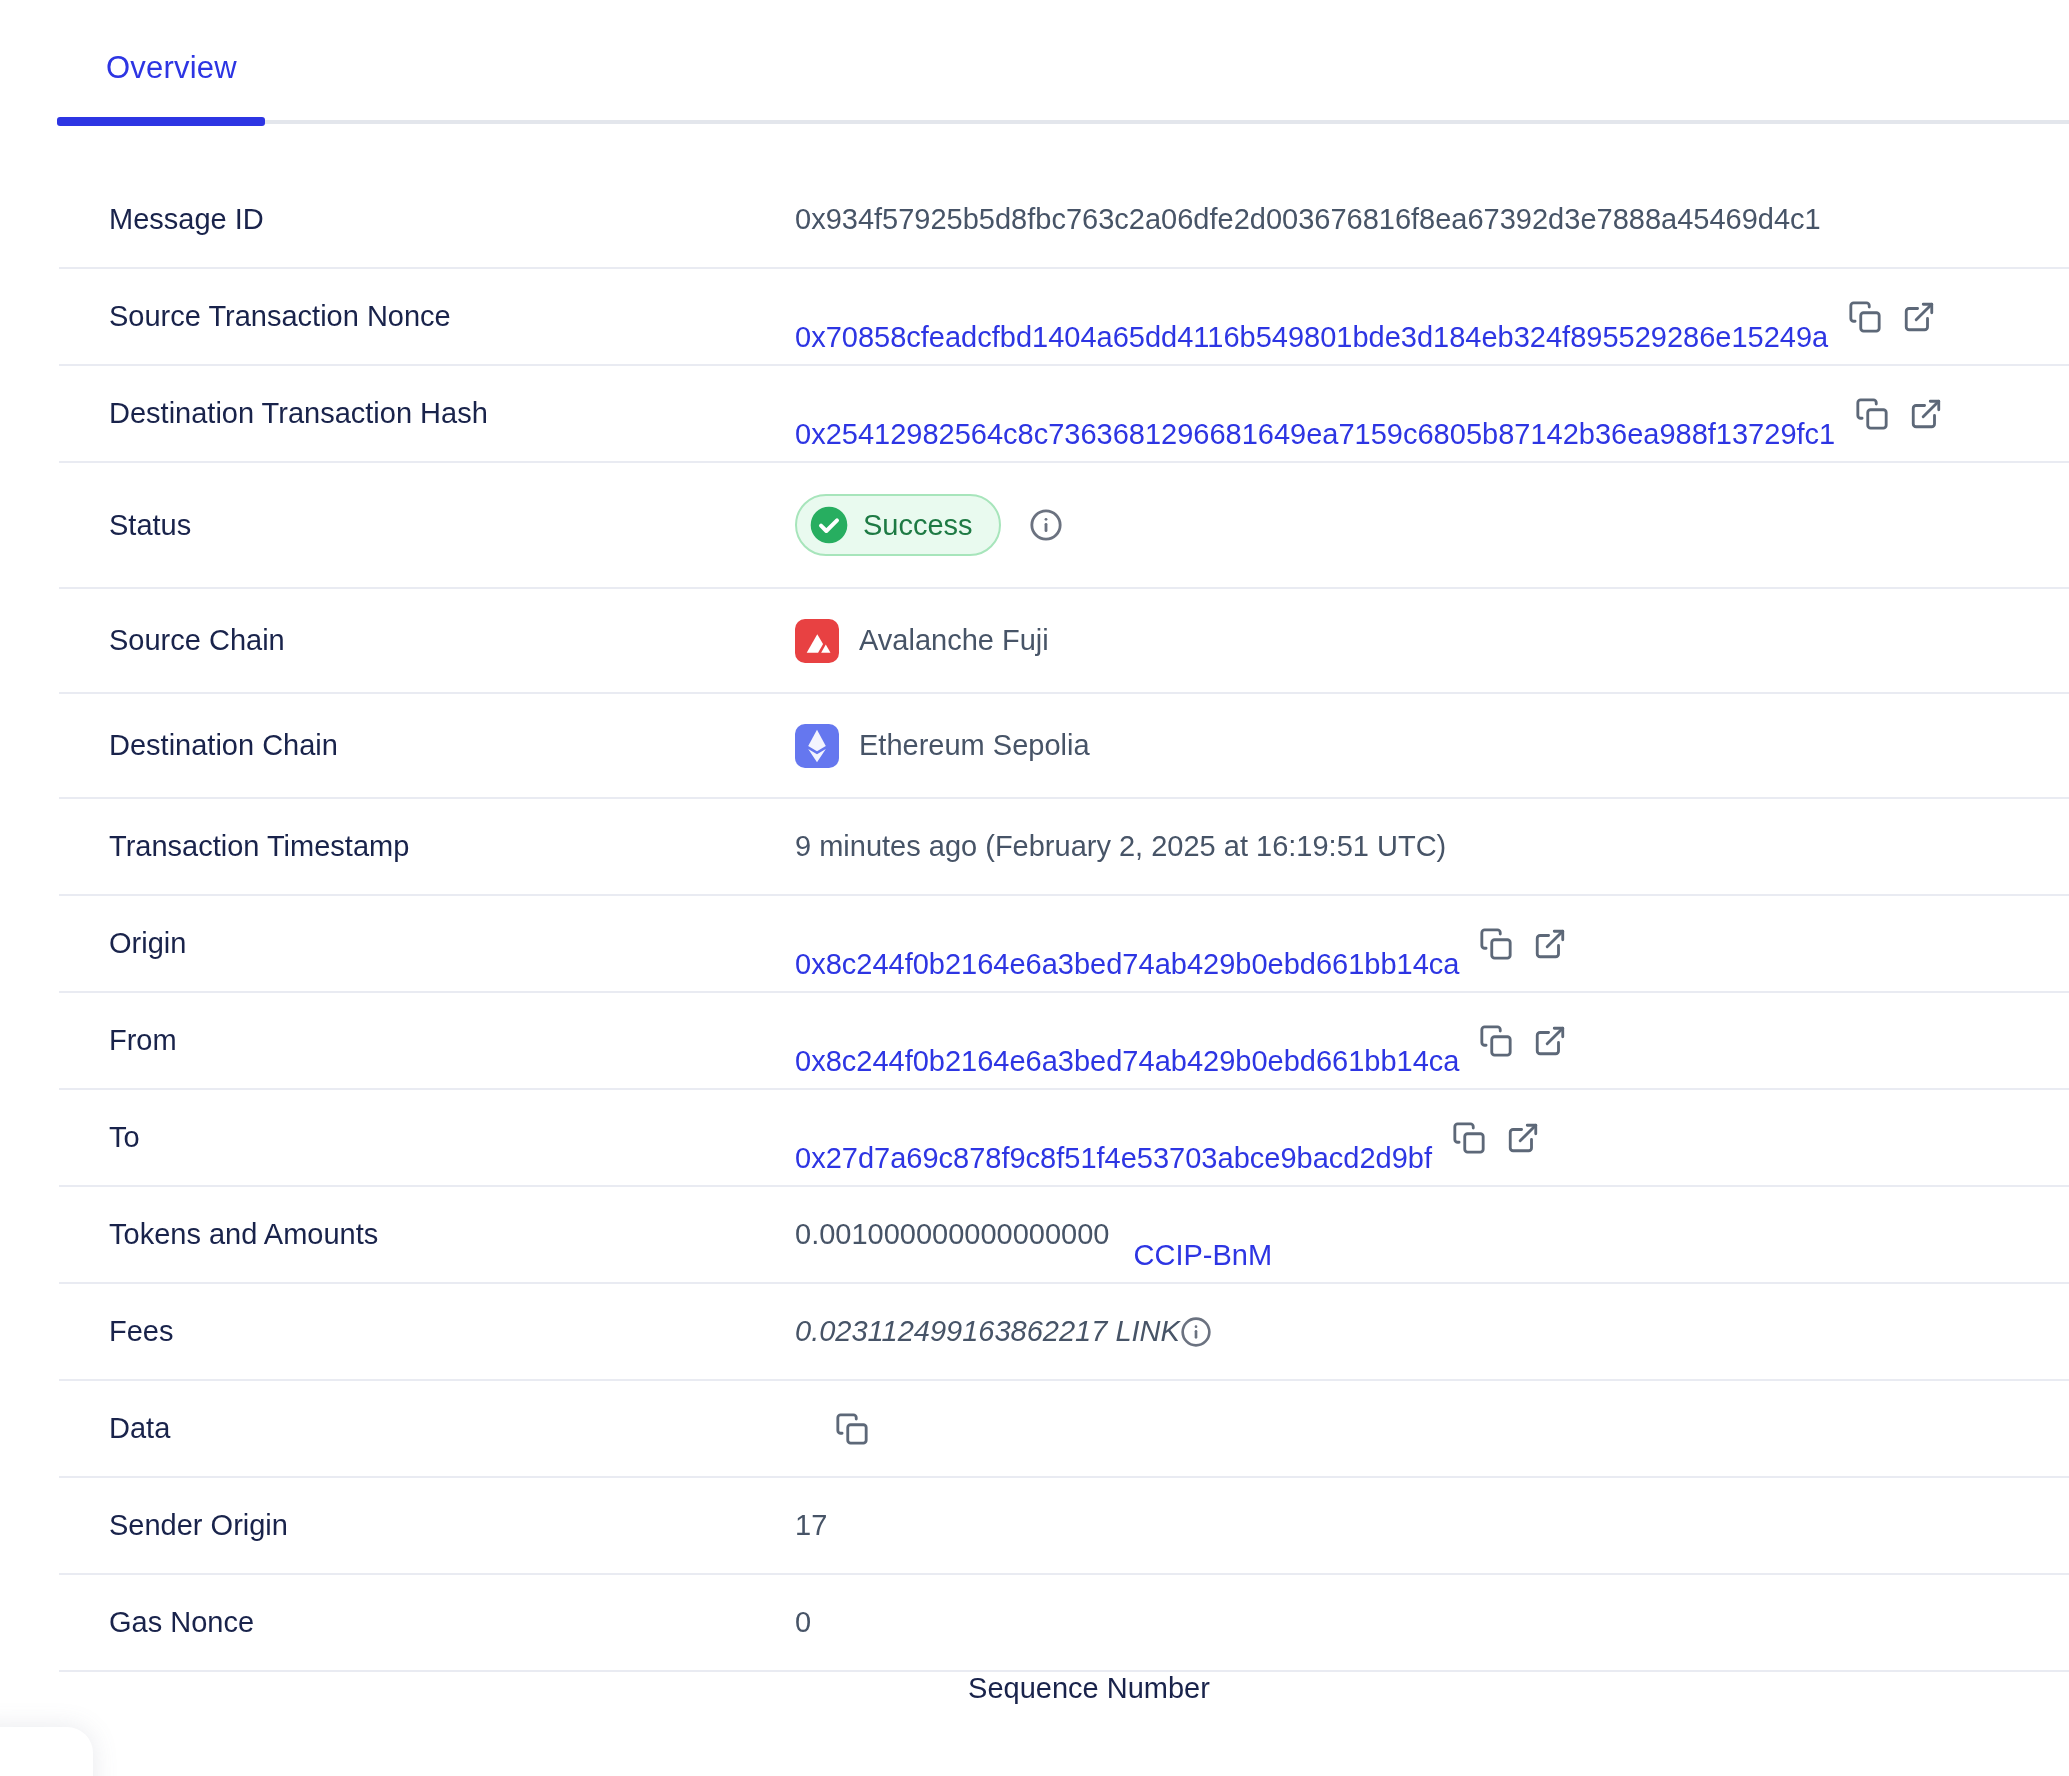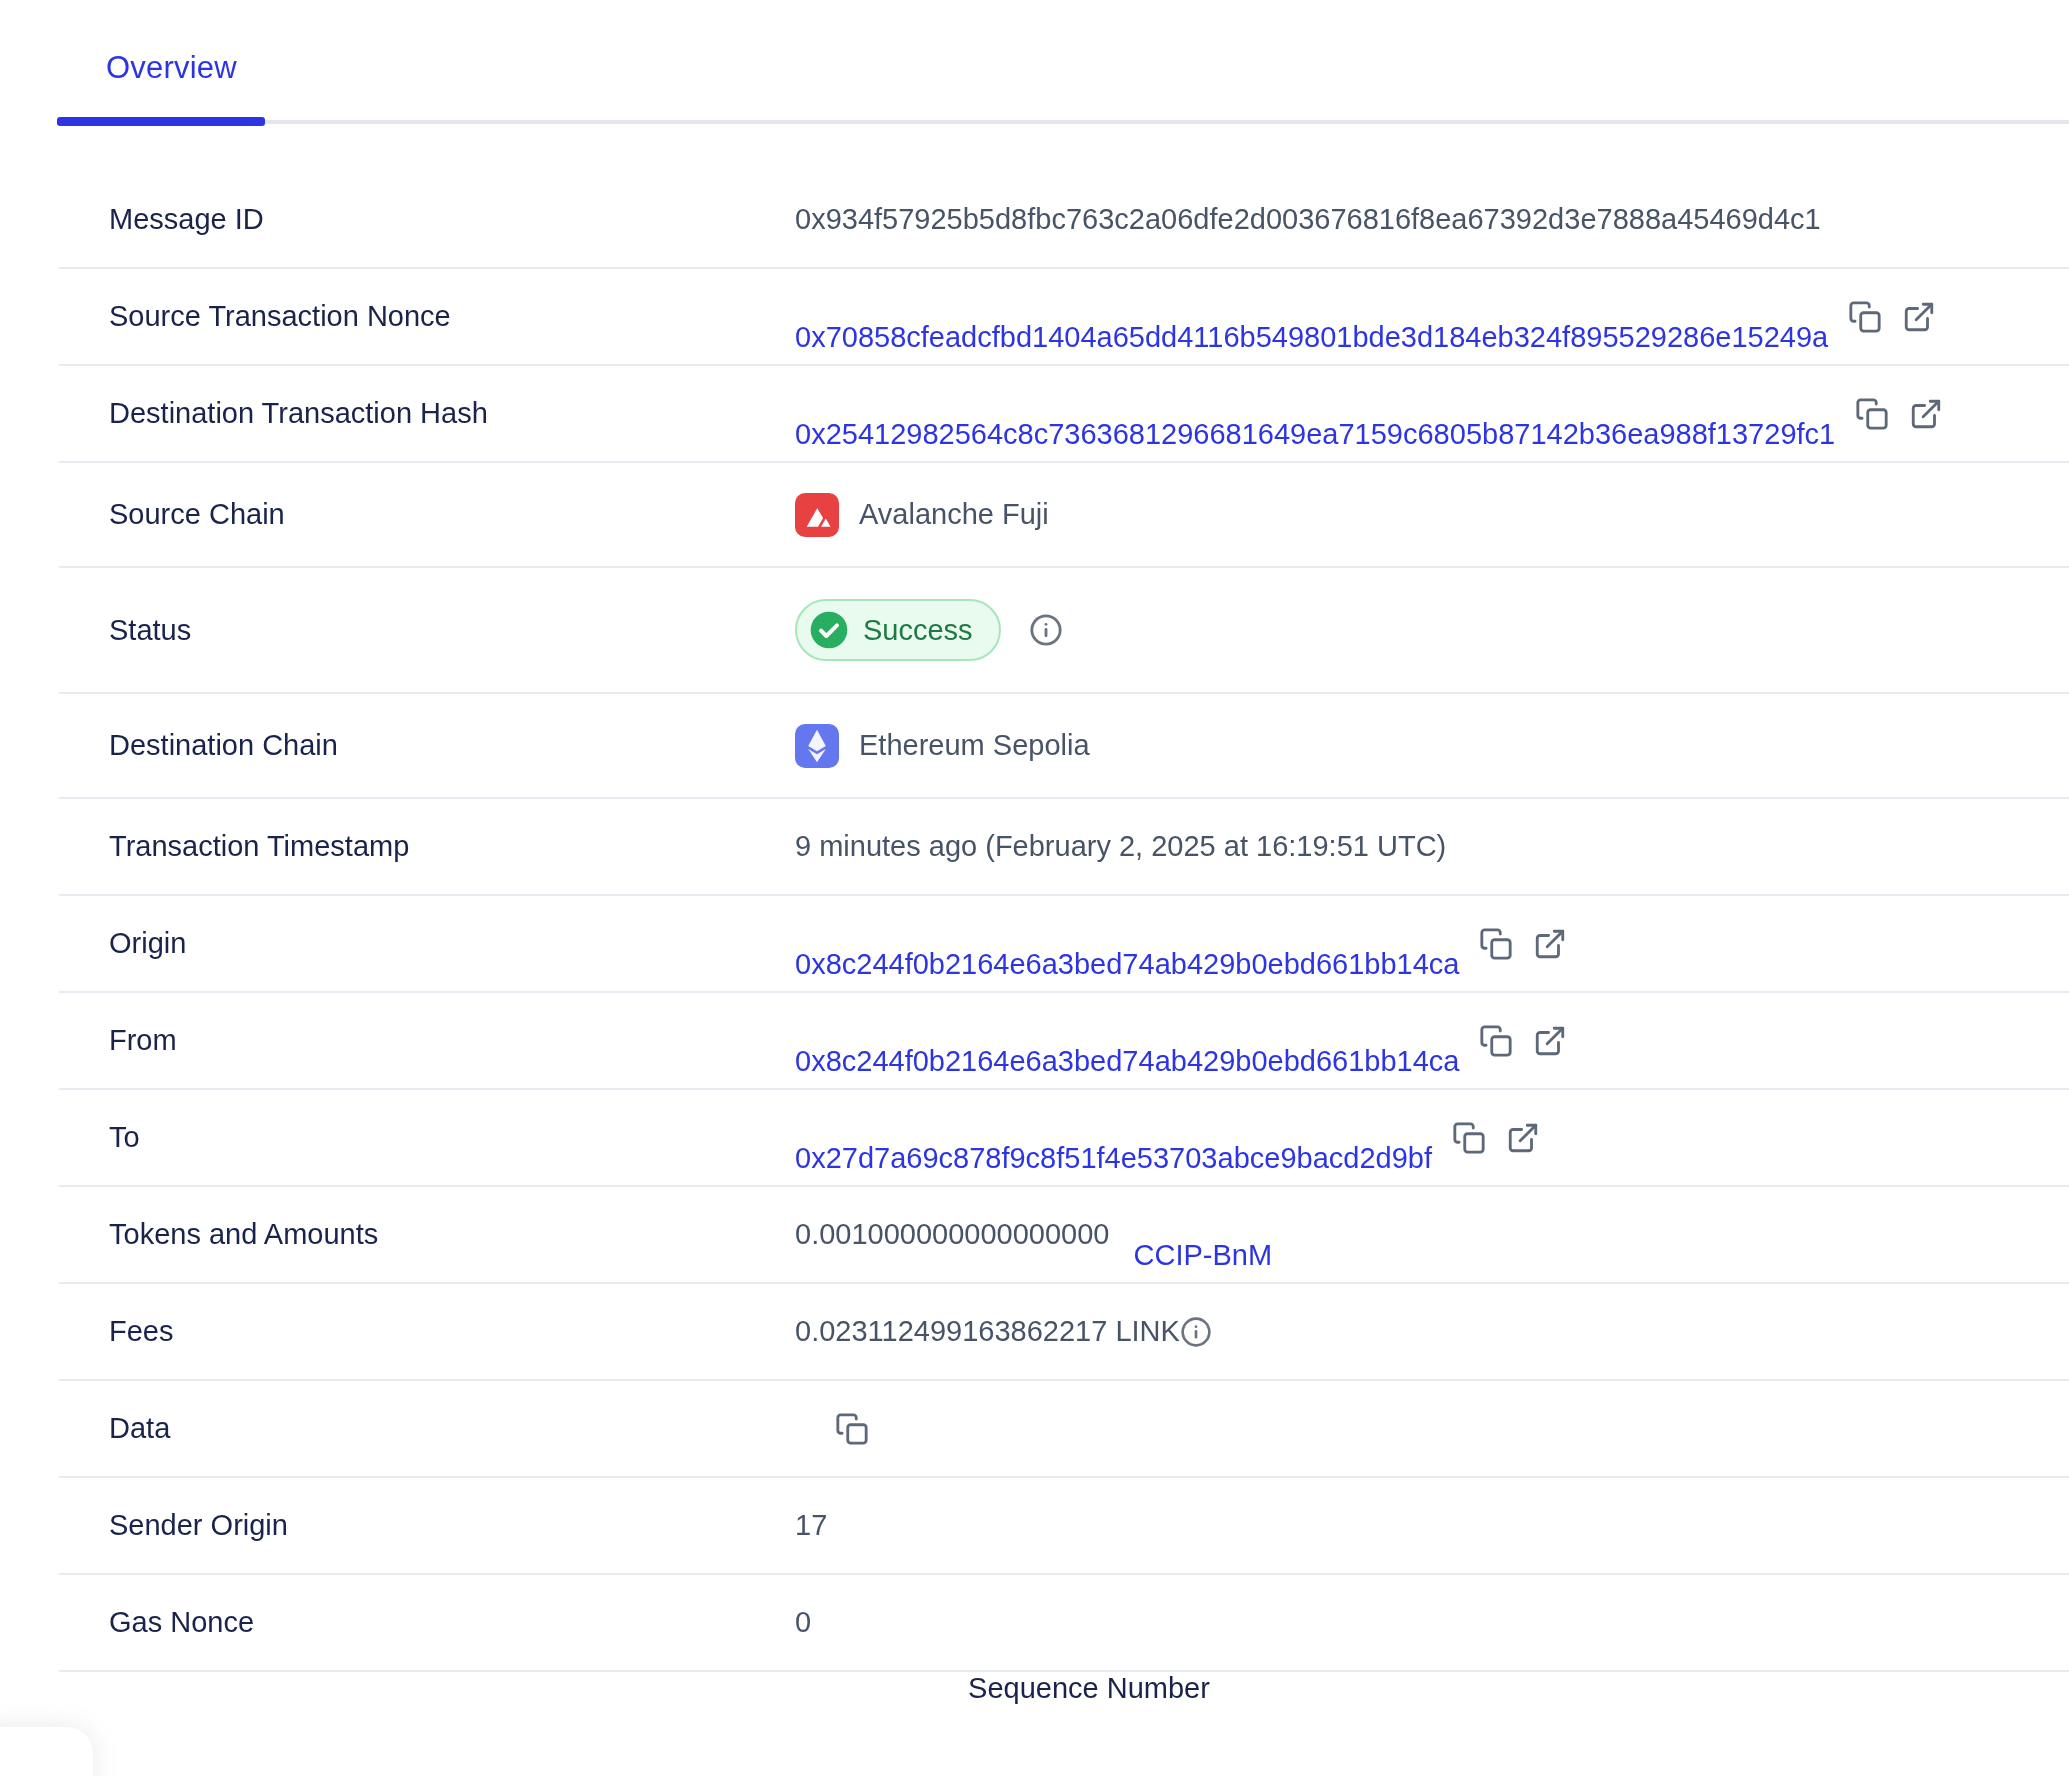--- a/index.html
+++ b/index.html
@@ -136,33 +136,20 @@
       <span class="icon-btn">
         <svg viewBox="0 0 24 24" width="34" height="34" fill="none" stroke="currentColor" stroke-width="2" stroke-linecap="round" stroke-linejoin="round">
             <path d="M18 13v6a2 2 0 0 1-2 2H5a2 2 0 0 1-2-2V8a2 2 0 0 1 2-2h6"></path>
             <polyline points="15 3 21 3 21 9"></polyline>
             <line x1="10" y1="14" x2="21" y2="3"></line>
           </svg>
       </span>
     </div>
   </div>
 
-  <div class="row h-chain">
-    <div class="row-label">Source Chain</div>
-    <div class="row-value">
-      <span class="chain-icon avalanche">
-        <svg viewBox="0 0 32 32" width="44" height="44">
-            <path d="M8.5 24.5 L16.2 11 L20.4 18.2 L16.8 24.5 Z" fill="#ffffff"></path>
-            <path d="M19 24.5 L22.4 18.6 L25.8 24.5 Z" fill="#ffffff"></path>
-          </svg>
-      </span>
-      <span class="chain-name">Avalanche Fuji</span>
-    </div>
-  </div>
-
   <div class="row h-status">
     <div class="row-label">Status</div>
     <div class="row-value" style="gap:28px;">
       <span class="status-pill">
         <span style="display:inline-flex;">
           <svg viewBox="0 0 24 24" width="40" height="40">
               <circle cx="12" cy="12" r="11" fill="#27ae60"></circle>
               <polyline points="7.2 12.4 10.4 15.6 16.8 9.2" fill="none" stroke="#ffffff" stroke-width="2.4" stroke-linecap="round" stroke-linejoin="round"></polyline>
             </svg>
         </span>
@@ -172,20 +159,33 @@
         <svg viewBox="0 0 24 24" width="34" height="34" fill="none" stroke="currentColor" stroke-width="2" stroke-linecap="round" stroke-linejoin="round">
             <circle cx="12" cy="12" r="10"></circle>
             <line x1="12" y1="16" x2="12" y2="11.5"></line>
             <line x1="12" y1="8" x2="12.01" y2="8"></line>
           </svg>
       </span>
     </div>
   </div>
 
   <div class="row h-chain">
+    <div class="row-label">Source Chain</div>
+    <div class="row-value">
+      <span class="chain-icon avalanche">
+        <svg viewBox="0 0 32 32" width="44" height="44">
+            <path d="M8.5 24.5 L16.2 11 L20.4 18.2 L16.8 24.5 Z" fill="#ffffff"></path>
+            <path d="M19 24.5 L22.4 18.6 L25.8 24.5 Z" fill="#ffffff"></path>
+          </svg>
+      </span>
+      <span class="chain-name">Avalanche Fuji</span>
+    </div>
+  </div>
+
+  <div class="row h-chain">
     <div class="row-label">Destination Chain</div>
     <div class="row-value">
       <span class="chain-icon ethereum">
         <svg viewBox="0 0 24 24" width="44" height="44">
             <path d="M12 3.2 L16.8 12 L12 14.9 L7.2 12 Z" fill="#ffffff" opacity="0.92"></path>
             <path d="M12 20.8 L16.8 13.6 L12 16.5 L7.2 13.6 Z" fill="#ffffff" opacity="0.92"></path>
           </svg>
       </span>
       <span class="chain-name">Ethereum Sepolia</span>
     </div>
@@ -261,21 +261,21 @@
   <div class="row">
     <div class="row-label">Tokens and Amounts</div>
     <div class="row-value" style="gap:24px;justify-content:center;">
       <span>0.001000000000000000</span>
       <a class="link">CCIP-BnM</a>
     </div>
   </div>
 
   <div class="row">
     <div class="row-label">Fees</div>
-    <div class="row-value" style="gap:0;">
+    <div class="row-value" style="gap:0;font-style:italic;">
       <span>0.023112499163862217 LINK</span>
       <span class="info-icon">
         <svg viewBox="0 0 24 24" width="32" height="32" fill="none" stroke="currentColor" stroke-width="2" stroke-linecap="round" stroke-linejoin="round">
             <circle cx="12" cy="12" r="10"></circle>
             <line x1="12" y1="16" x2="12" y2="11.5"></line>
             <line x1="12" y1="8" x2="12.01" y2="8"></line>
           </svg>
       </span>
     </div>
   </div>

